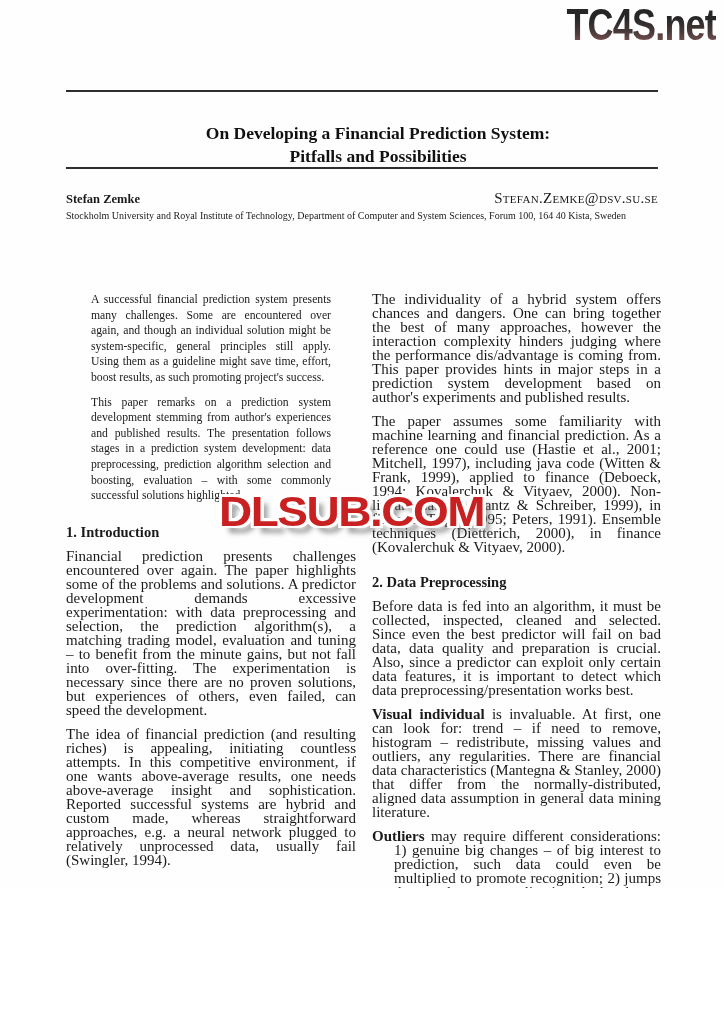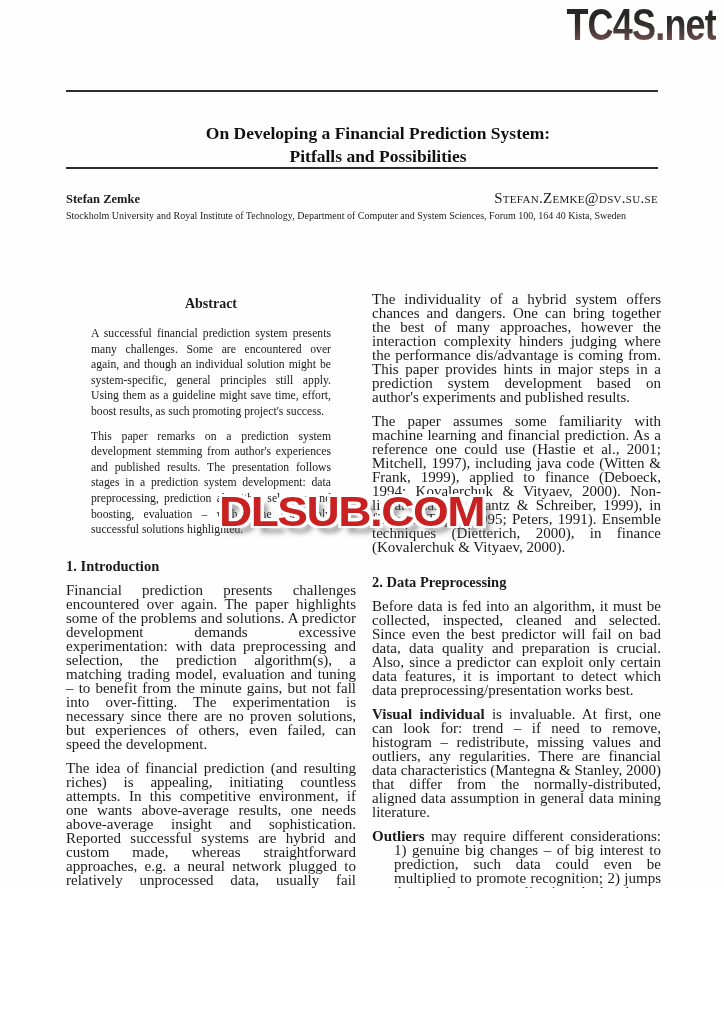--- a/index.html
+++ b/index.html
@@ -87,21 +87,20 @@
   <div class="rule rule-mid"></div>
 
   <div class="author-row">
     <span class="author">Stefan Zemke</span>
     <span class="email">Stefan.Zemke@dsv.su.se</span>
   </div>
 
   <div class="affiliation">Stockholm University and Royal Institute of Technology, Department of Computer and System Sciences, Forum 100, 164 40 Kista, Sweden</div>
 
   <div class="col col-left">
-    <div class="abstract-heading">Abstract</div>
     <div class="abstract">
       <p>A successful financial prediction system presents many challenges. Some are encountered over again, and though an individual solution might be system-specific, general principles still apply. Using them as a guideline might save time, effort, boost results, as such promoting project's success.</p>
       <p>This paper remarks on a prediction system development stemming from author's experiences and published results. The presentation follows stages in a prediction system development: data preprocessing, prediction algorithm selection and boosting, evaluation – with some commonly successful solutions highlighted.</p>
     </div>
     <div class="section-heading">1. Introduction</div>
     <p class="body">Financial prediction presents challenges encountered over again. The paper highlights some of the problems and solutions. A predictor development demands excessive experimentation: with data preprocessing and selection, the prediction algorithm(s), a matching trading model, evaluation and tuning – to benefit from the minute gains, but not fall into over-fitting. The experimentation is necessary since there are no proven solutions, but experiences of others, even failed, can speed the development.</p>
     <p class="body">The idea of financial prediction (and resulting riches) is appealing, initiating countless attempts. In this competitive environment, if one wants above-average results, one needs above-average insight and sophistication. Reported successful systems are hybrid and custom made, whereas straightforward approaches, e.g. a neural network plugged to relatively unprocessed data, usually fail (Swingler, 1994).</p>
   </div>
 
   <div class="col col-right">

